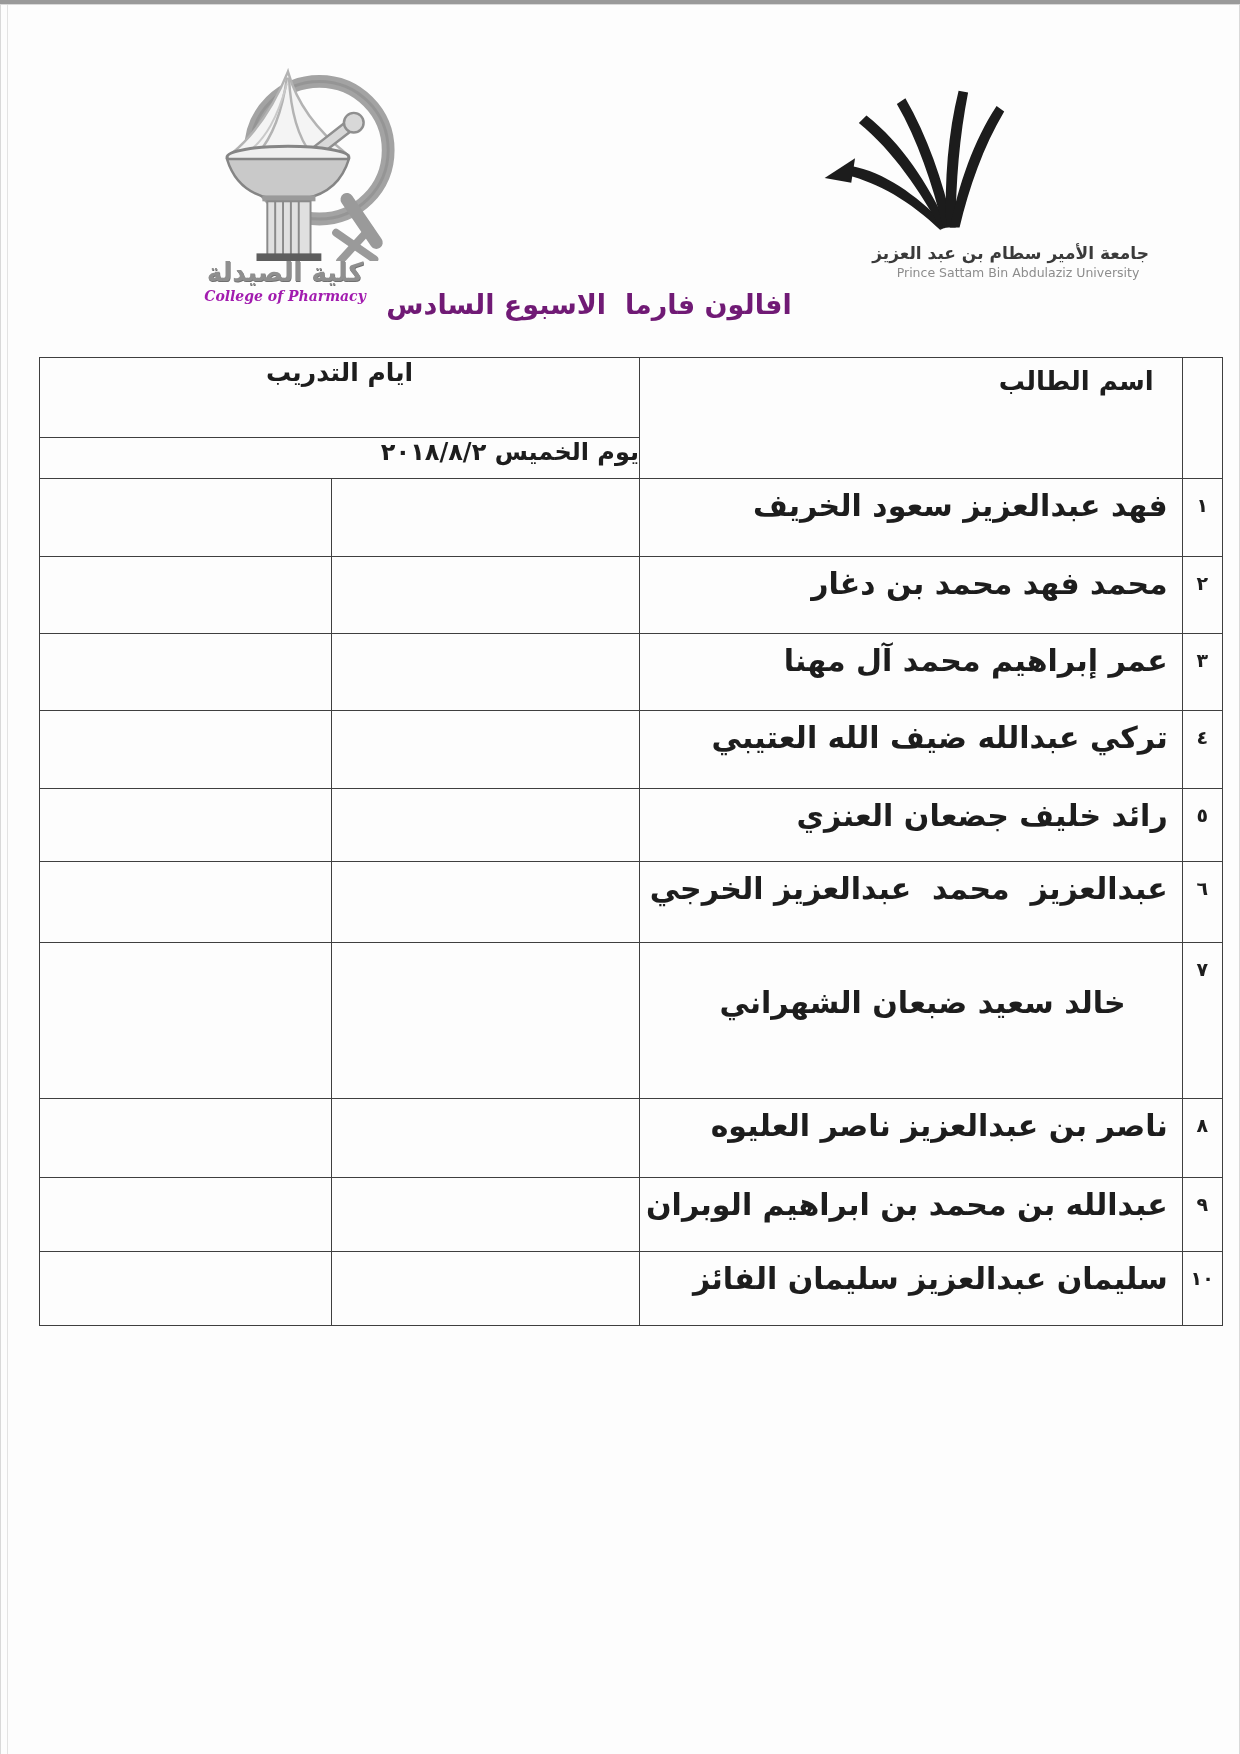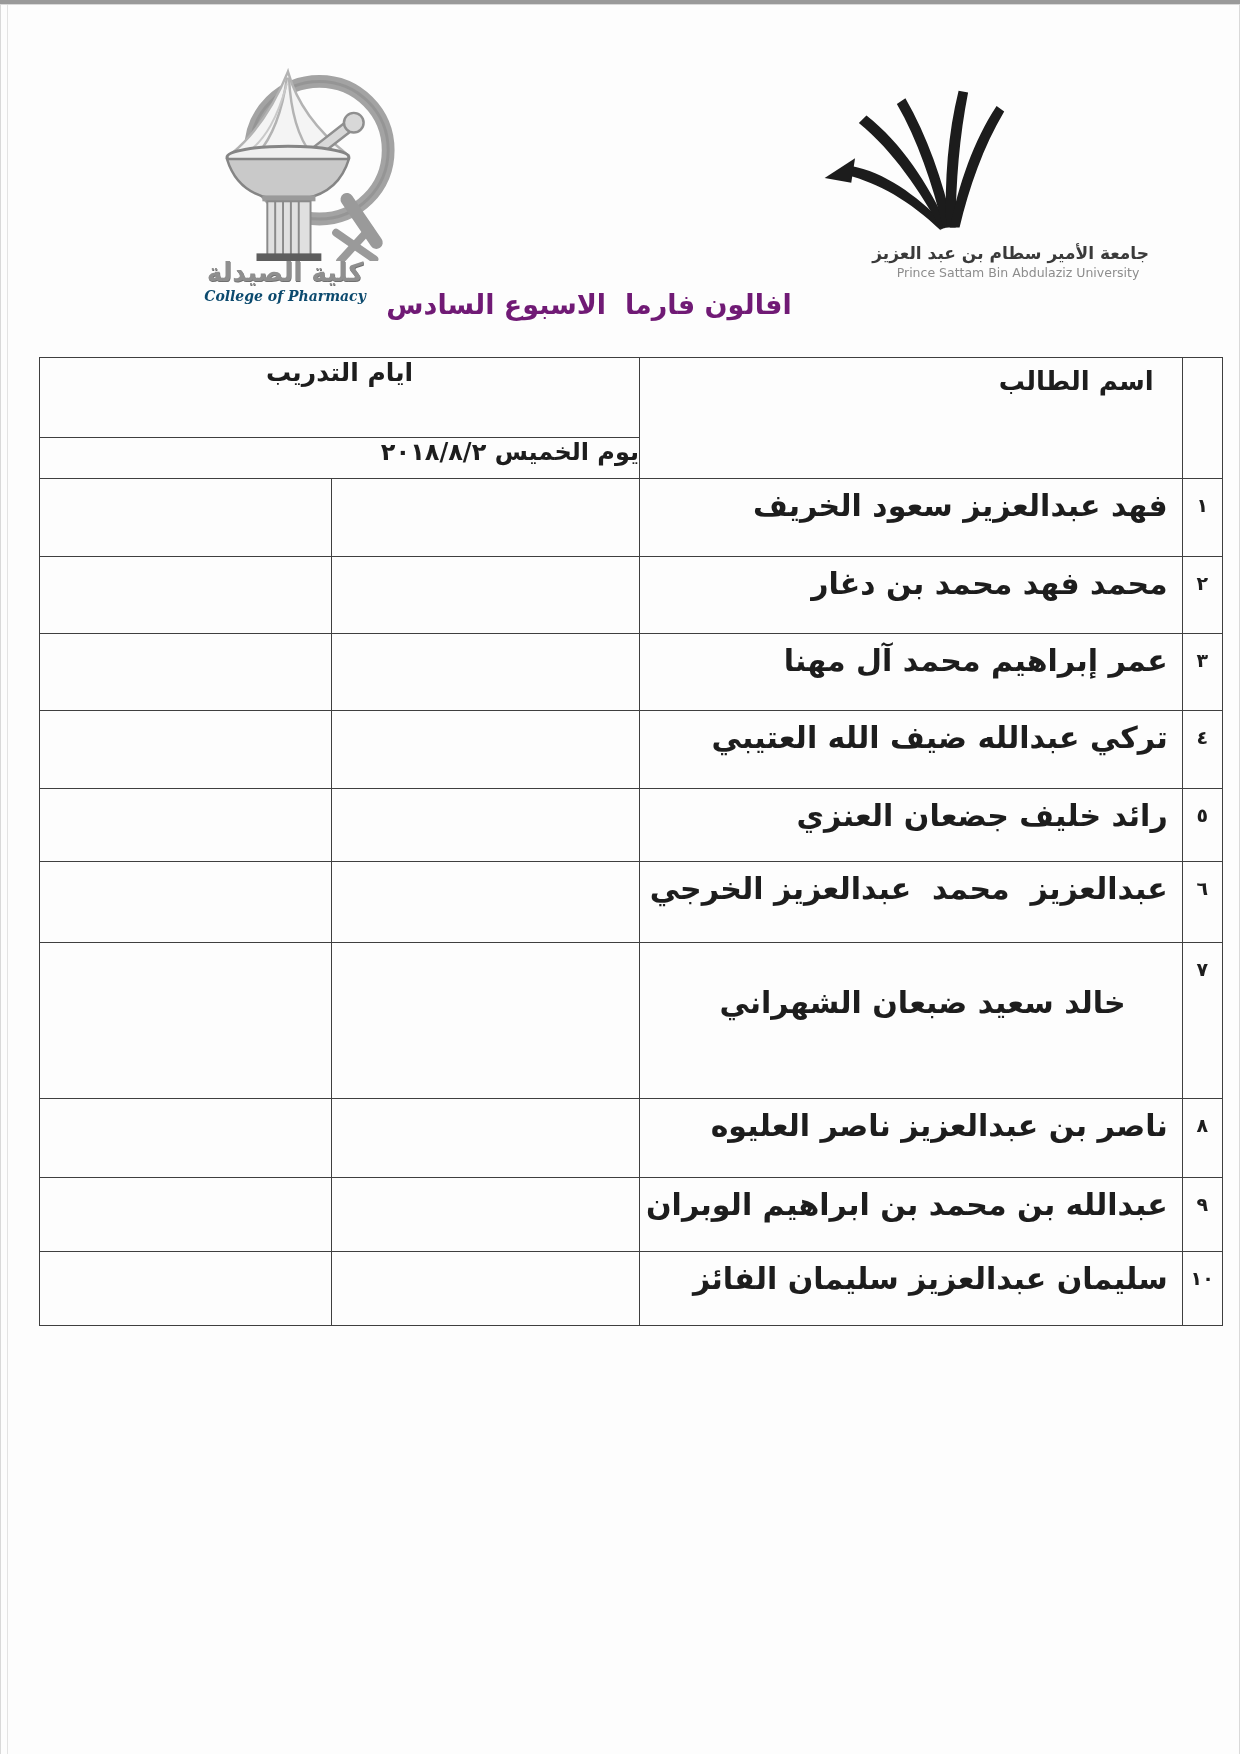--- a/index.html
+++ b/index.html
@@ -13,21 +13,21 @@
   }
   
   .page::before{content:"";position:absolute;left:6px;top:0;bottom:0;width:1px;background:#e3e3e3;}
 
   
   .college-logo{position:absolute;left:168px;top:58px;width:232px;text-align:center;}
   .college-logo svg{display:block;margin:0 auto;}
   .college-name-ar{font-size:26px;font-weight:bold;color:var(--logo-gray);margin-top:-4px;
     text-shadow:0.5px 0.5px 0 #6f6f6f;direction:rtl;}
   .college-name-en{font-family:"DejaVu Serif",serif;font-style:italic;font-weight:bold;
-    font-size:14px;color:#0c4a6e;margin-top:1px;}
+    font-size:14px;color:#a21caf;margin-top:1px;}
 
   
   .univ-logo{position:absolute;left:800px;top:80px;width:345px;}
   .univ-logo svg{display:block;margin-left:8px;}
   .univ-text{width:262px;margin:6px 0 0 86px;text-align:center;}
   .univ-name-ar{font-size:17px;font-weight:bold;color:#3a3a3a;direction:rtl;white-space:nowrap;}
   .univ-name-en{font-size:12.5px;color:#8d8d8d;margin-top:2px;white-space:nowrap;}
 
   
   .doc-title{position:absolute;top:284px;left:0;width:1176px;text-align:center;

